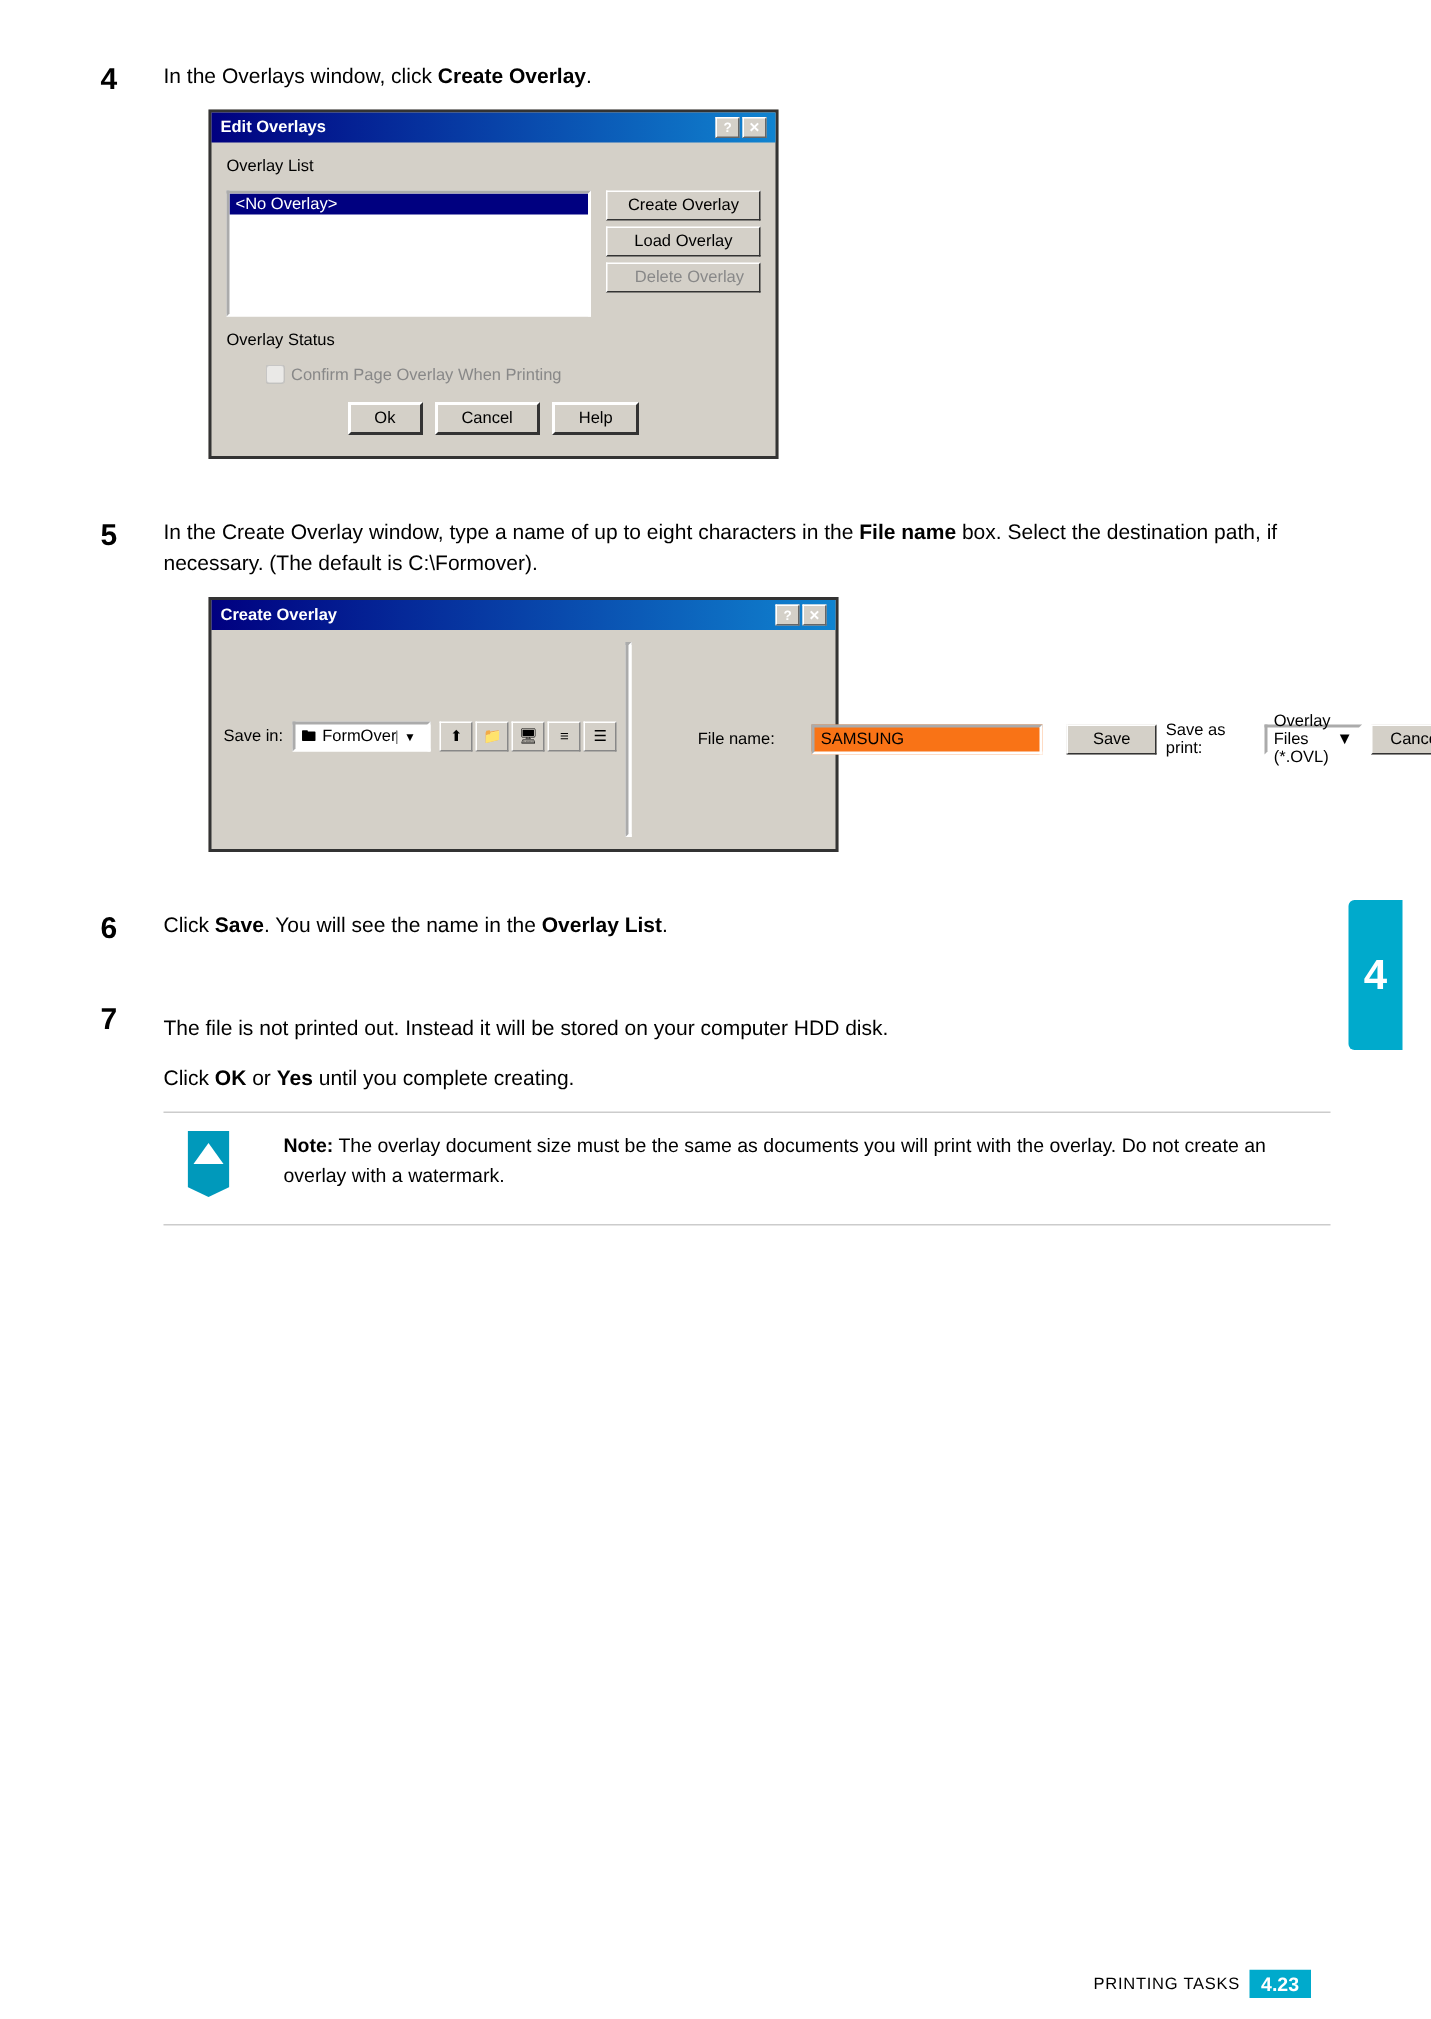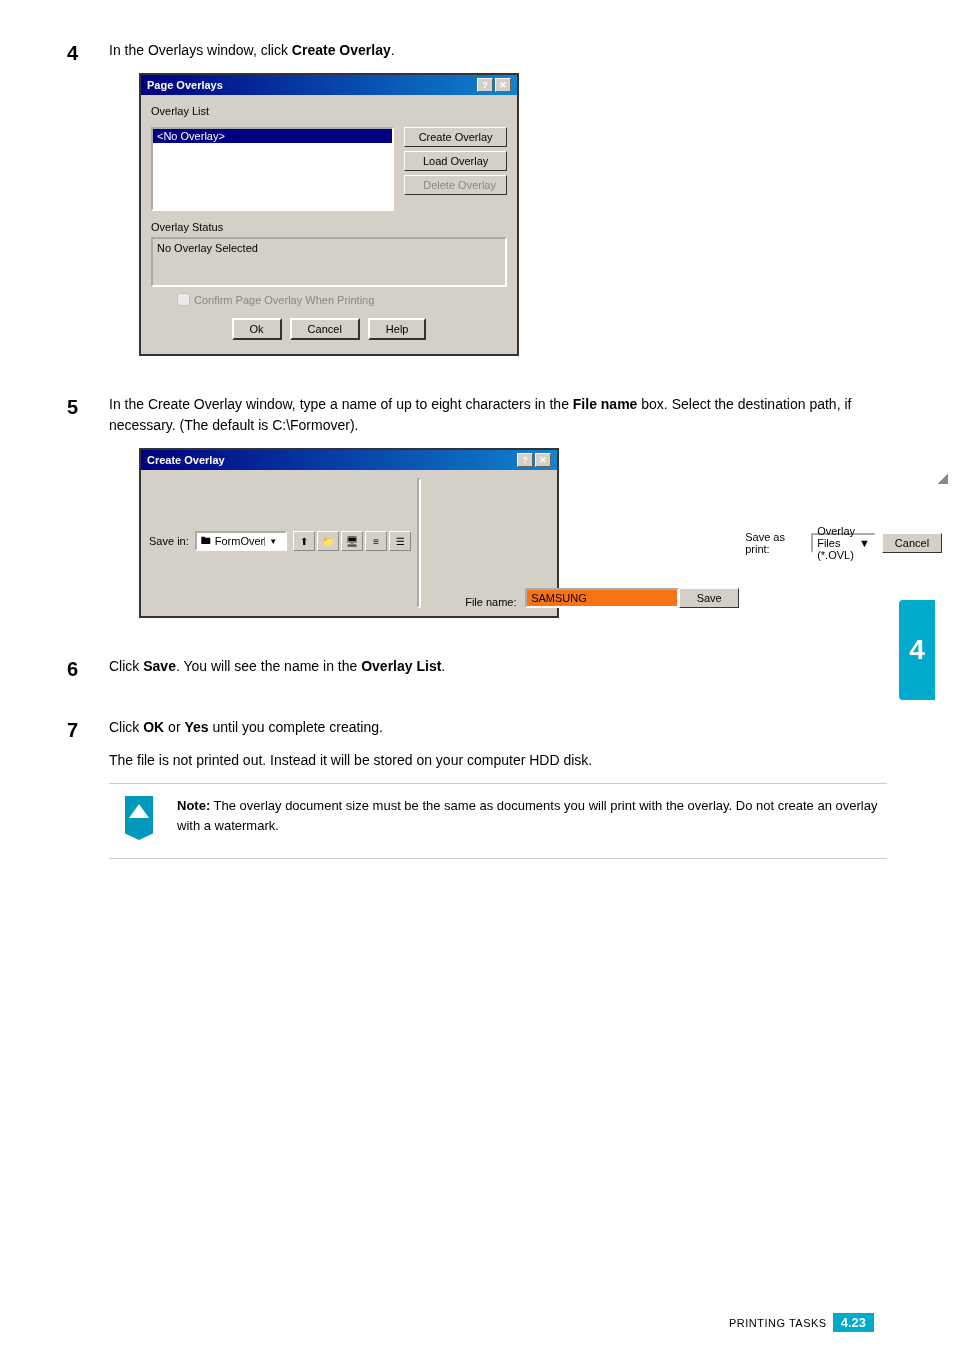--- a/index.html
+++ b/index.html
@@ -268,22 +268,22 @@
     }
 
     .file-area {
       border: 2px inset #fff;
       background: #fff;
       height: 130px;
     }
 
     .file-name-row {
       display: flex;
-      align-items: flex-end;
-      gap: 0;
+      align-items: center;
+      gap: 16px;
       padding-left: 38px;
     }
 
     .file-name-label {
       font-size: 11px;
       min-width: 60px;
     }
 
     .file-name-input {
       flex: 1;
@@ -316,21 +316,21 @@
       display: flex;
       align-items: center;
     }
 
     
     .note-box {
       border-top: 1px solid #ccc;
       border-bottom: 1px solid #ccc;
       padding: 12px 0 12px 16px;
       display: flex;
-      gap: 12px;
+      gap: 24px;
       align-items: flex-start;
       margin-top: 12px;
     }
 
     .note-icon {
       width: 40px;
       height: 50px;
       flex-shrink: 0;
       position: relative;
     }
@@ -396,21 +396,21 @@
   <div class="step-block">
     <div class="step-number">4</div>
     <div class="step-content">
       <p class="step-text">
         In the Overlays window, click <b>Create Overlay</b>.
       </p>
 
       <div class="dialog-wrapper">
         <div class="win-dialog">
           <div class="win-titlebar">
-            <span>Page Overlays</span>
+            <span>Edit Overlays</span>
             <div class="win-titlebar-buttons">
               <div class="win-btn">?</div>
               <div class="win-btn">✕</div>
             </div>
           </div>
           <div class="edit-overlays-body">
             <div class="win-label">Overlay List</div>
             <div class="overlay-main-row">
               <div class="overlay-list-area">
                 <div class="overlay-listbox">
@@ -418,23 +418,20 @@
                 </div>
               </div>
               <div class="overlay-buttons-col">
                 <button class="win-action-btn">Create Overlay</button>
                 <button class="win-action-btn">Load Overlay</button>
                 <button class="win-action-btn disabled">Delete Overlay</button>
               </div>
             </div>
             <div class="overlay-status-section">
               <div class="win-label">Overlay Status</div>
-              <div class="overlay-status-box">
-                <span>No Overlay Selected</span>
-              </div>
             </div>
             <div class="win-checkbox-row">
               <input type="checkbox" disabled="" style="">
               <span>Confirm Page Overlay When Printing</span>
             </div>
             <div class="win-footer">
               <button class="win-footer-btn">Ok</button>
               <button class="win-footer-btn">Cancel</button>
               <button class="win-footer-btn">Help</button>
             </div>
@@ -510,24 +507,24 @@
     <div class="step-content">
       <p class="step-text">
         Click <b>Save</b>. You will see the name in the <b>Overlay List</b>.
       </p>
     </div>
   </div>
 
   <div class="step-block">
     <div class="step-number">7</div>
     <div class="step-content">
+      <p class="step-text" style="margin-top:8px;">The file is not printed out. Instead it will be stored on your computer HDD disk.</p>
       <p class="step-text">
         Click <b>OK</b> or <b>Yes</b> until you complete creating.
       </p>
-      <p class="step-text" style="margin-top:8px;">The file is not printed out. Instead it will be stored on your computer HDD disk.</p>
 
       <div class="note-box">
         <div class="note-icon">
           <div class="note-icon-bookmark">
             <div class="note-icon-arrow"></div>
           </div>
         </div>
         <div class="note-text">
           <b>Note:</b>
           <span> </span>

